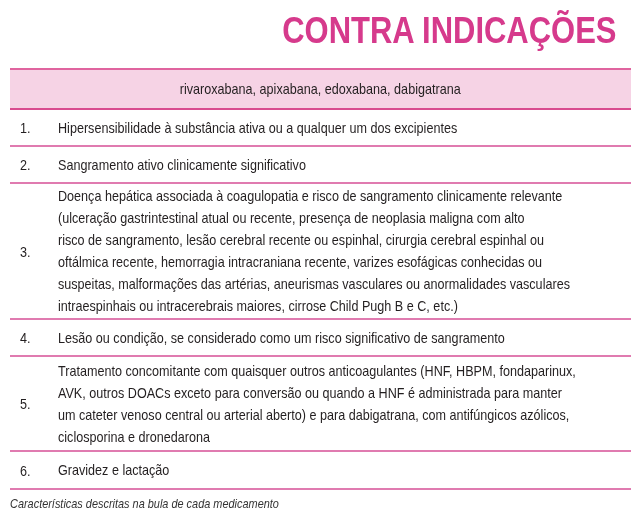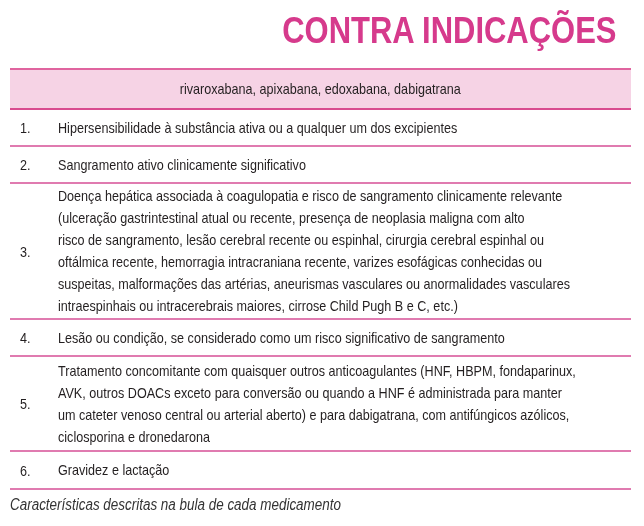--- a/index.html
+++ b/index.html
@@ -78,21 +78,21 @@
       display: block;
       white-space: nowrap;
       transform: scaleX(0.84);
       transform-origin: left center;
       width: 640px;
     }
     .caption {
       position: absolute;
       left: 10px;
       top: 496px;
-      font-size: 16px;
+      font-size: 13px;
       font-style: italic;
       color: #333;
     }
     .caption .cond { transform: scaleX(0.84); transform-origin: left center; }
   </style>
 </head>
 <body style="--accent: #d63a8c;">
 
 <div class="title"><span>CONTRA INDICAÇÕES</span></div>
 

